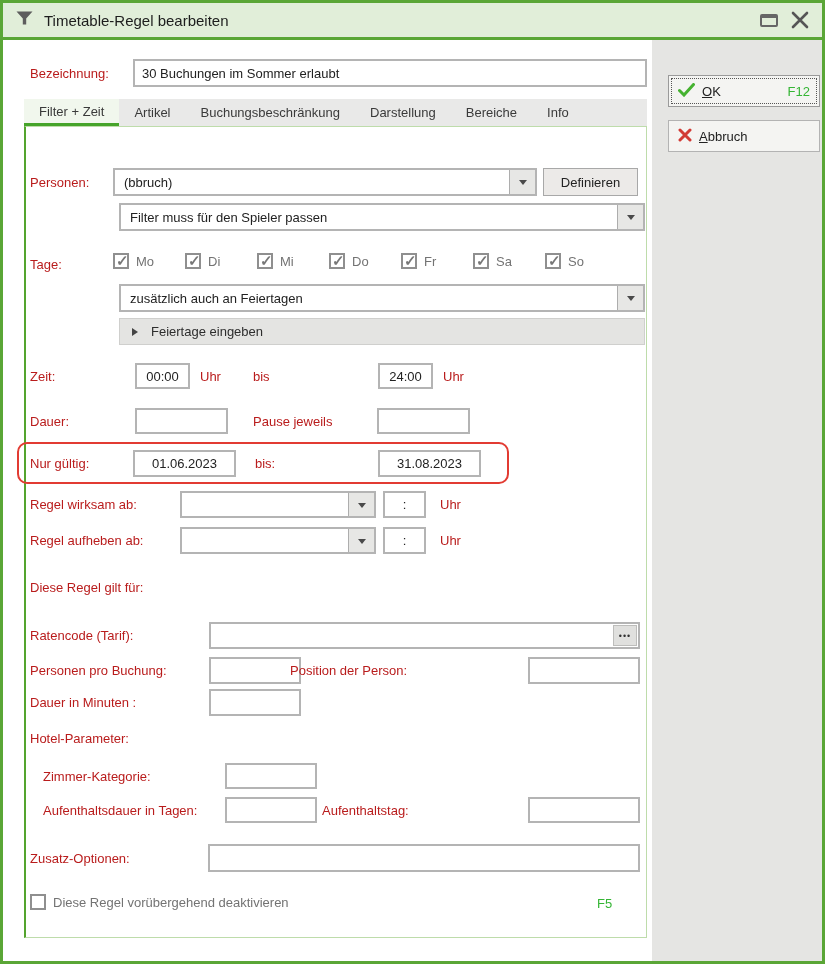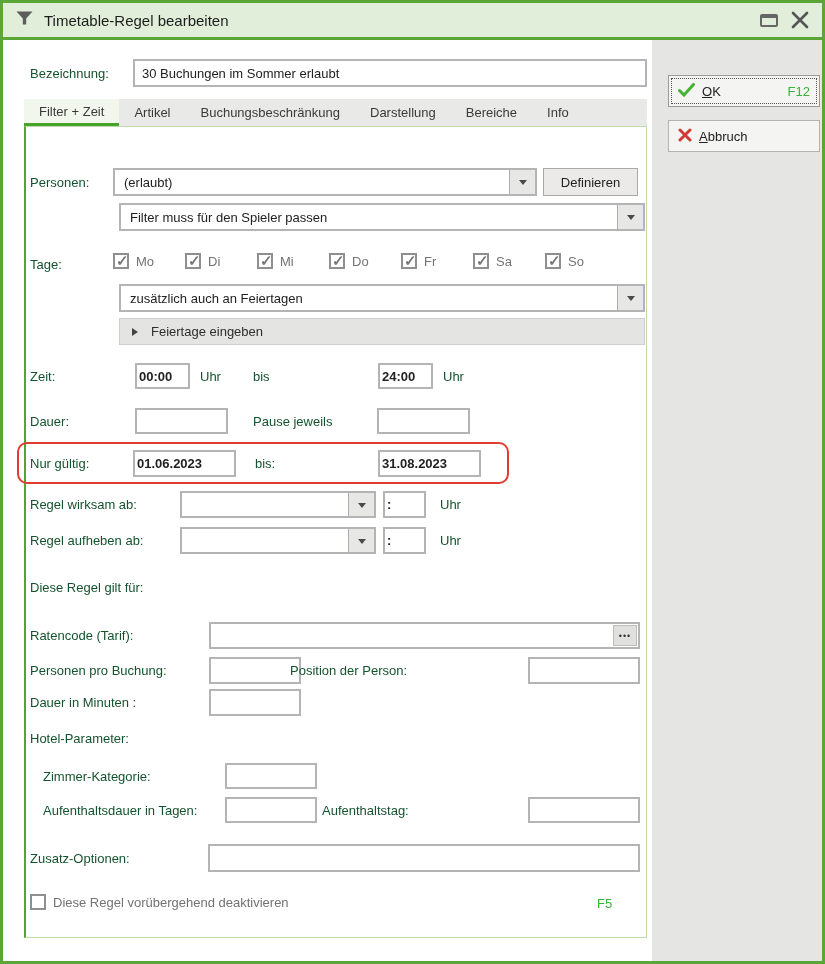--- a/index.html
+++ b/index.html
@@ -15,23 +15,23 @@
   .closer svg{display:block;}
   
   .rpanel{position:absolute;left:649px;top:37px;width:170px;height:921px;background:#e5e5e3;}
   .action-btn{position:absolute;left:16px;width:152px;height:32px;display:flex;align-items:center;gap:7px;padding:0 9px;font-size:13px;color:#222;background:#f4f4f2;border:1px solid #9a9a9a;cursor:pointer;}
   .action-btn .u{text-decoration:underline;}
   .btn-ok{top:35px;outline:1px dotted #555;outline-offset:-4px;}
   .btn-cancel{top:80px;border-color:#b3b3b3;}
   .spacer{flex:1;}
   .shortcut{color:#35b535;font-size:13px;}
   
-  .lbl{position:absolute;font-size:13px;color:#14532d;white-space:nowrap;}
+  .lbl{position:absolute;font-size:13px;color:#b91c1c;white-space:nowrap;}
   .inp{position:absolute;border:2px solid #b4b4b4;background:#fff;font-size:13px;color:#222;padding:0 7px;outline:none;}
-  .ctr{text-align:left;padding:0 2px;font-weight:bold;}
+  .ctr{text-align:center;padding:0 2px;}
   .combo{position:absolute;border:2px solid #b4b4b4;background:#fff;display:flex;align-items:stretch;}
   .combo-text{flex:1;font-size:13px;color:#222;display:flex;align-items:center;padding-left:9px;white-space:nowrap;overflow:hidden;}
   .arrow-btn{width:26px;background:#e7e7e5;border-left:1px solid #adadad;display:flex;align-items:center;justify-content:center;cursor:pointer;}
   .tri-down{width:0;height:0;border:4px solid transparent;border-top:5px solid #4a4a4a;margin-top:5px;}
   .tri-right{width:0;height:0;border:4px solid transparent;border-left:6px solid #444;margin-left:2px;}
   .gbtn{position:absolute;background:#eceae8;border:1px solid #a8a8a8;font-size:13px;color:#222;display:flex;align-items:center;justify-content:center;cursor:pointer;}
   .chk{display:inline-block;width:16px;height:16px;border:2px solid #8f8f8f;background:#fff;position:relative;cursor:pointer;flex:none;}
   .chk.checked::after{content:"✓";position:absolute;left:1px;top:-3px;font-size:15px;color:#777;font-weight:bold;}
   .day{position:absolute;display:flex;align-items:center;gap:7px;font-size:13px;color:#737373;}
   .expander{position:absolute;background:#e4e4e2;border:1px solid #cfcfcd;display:flex;align-items:center;gap:9px;padding-left:10px;font-size:13px;color:#2d2d2d;cursor:pointer;}
@@ -92,21 +92,21 @@
     <span class="tab">Artikel</span>
     <span class="tab">Buchungsbeschränkung</span>
     <span class="tab">Darstellung</span>
     <span class="tab">Bereiche</span>
     <span class="tab">Info</span>
   </div>
   <div class="contentbox"></div>
 
   <span class="lbl" style="left:27px;top:172px;">Personen:</span>
   <div class="combo" style="left:110px;top:165px;width:424px;height:28px;">
-    <span class="combo-text">(erlaubt)</span>
+    <span class="combo-text">(bbruch)</span>
     <span class="arrow-btn">
         <i class="tri-down"></i>
       </span>
   </div>
   <button class="gbtn" style="left:540px;top:165px;width:95px;height:28px;">Definieren</button>
   <div class="combo" style="left:116px;top:200px;width:526px;height:28px;">
     <span class="combo-text">Filter muss für den Spieler passen</span>
     <span class="arrow-btn">
         <i class="tri-down"></i>
       </span>

